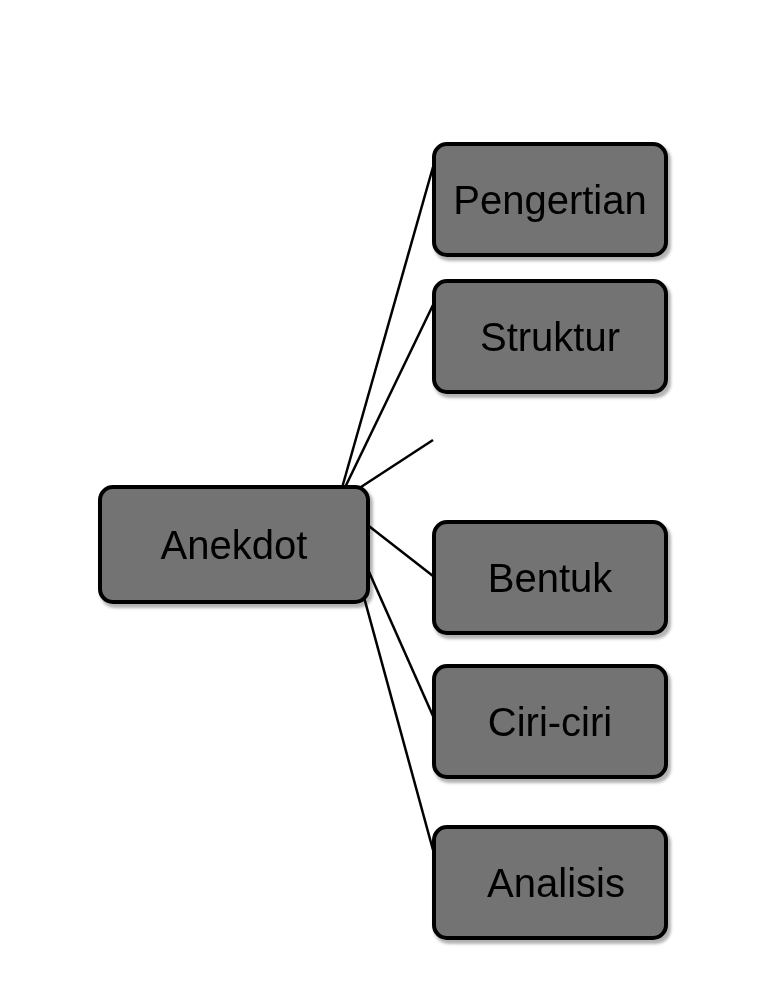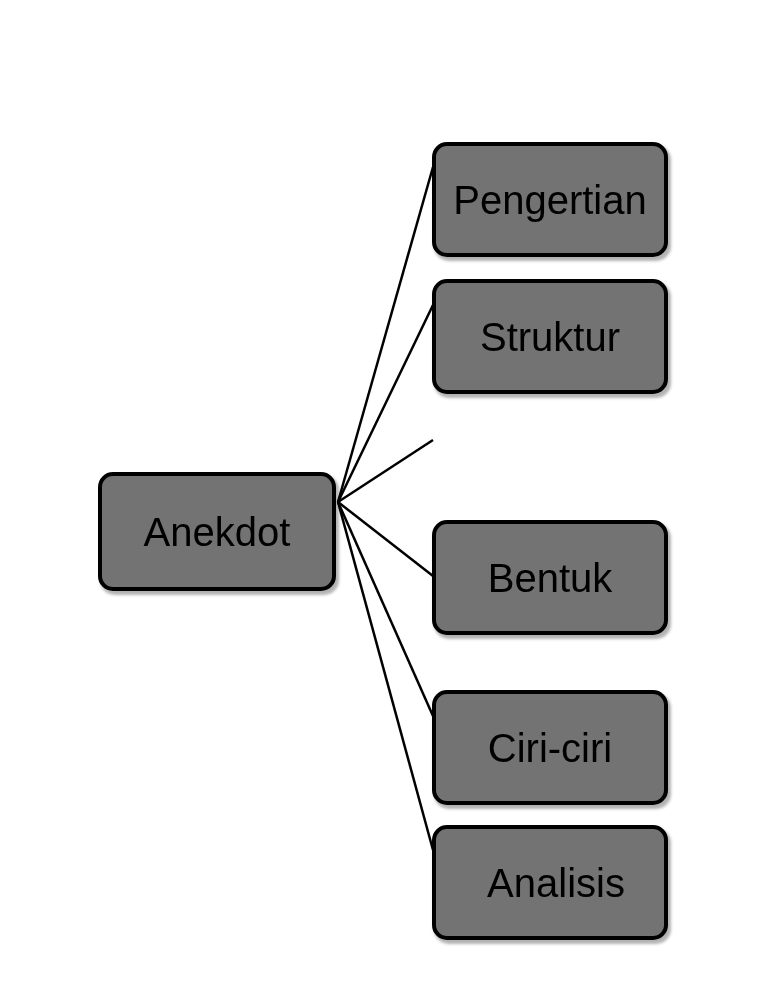--- a/index.html
+++ b/index.html
@@ -35,34 +35,34 @@
     justify-content: center;
     color: #000000;
     font-size: 40px;
     line-height: 1;
     z-index: 2;
     white-space: nowrap;
     margin-top: 32px;
   }
   .node-root {
     left: 98px;
-    top: 440px;
-    width: 238px;
+    top: 453px;
+    width: 272px;
     height: 119px;
   }
   .node-child {
     left: 432px;
     width: 236px;
     height: 115px;
   }
   .child-0 { top: 110px; }
   .child-1 { top: 247px; }
   .child-2 { top: 382px; }
   .child-3 { top: 488px; }
-  .child-4 { top: 658px; justify-content: center; }
+  .child-4 { top: 632px; justify-content: center; }
   .child-5 { top: 793px; padding-left: 12px; }
 </style>
 </head>
 <body>
 
 <div class="canvas">
 
   <svg class="connectors" viewBox="0 0 768 994" xmlns="http://www.w3.org/2000/svg">
     <line x1="338" y1="502" x2="433" y2="167" stroke="#000000" stroke-width="2.5"></line>
     <line x1="338" y1="502" x2="433" y2="305" stroke="#000000" stroke-width="2.5"></line>

